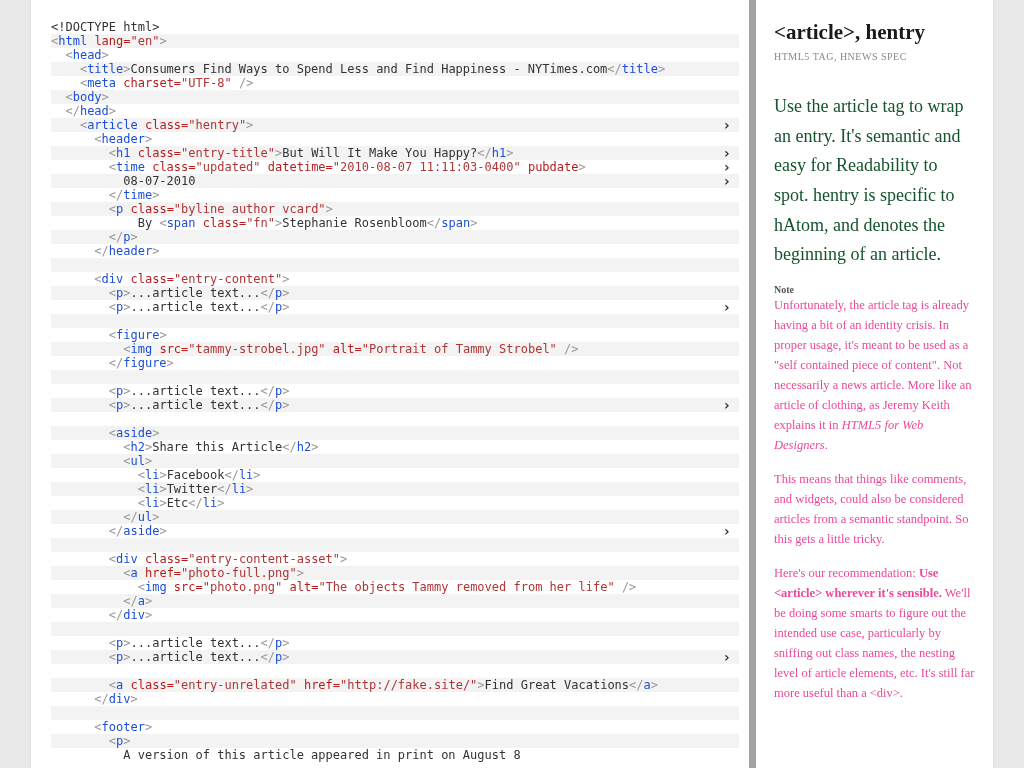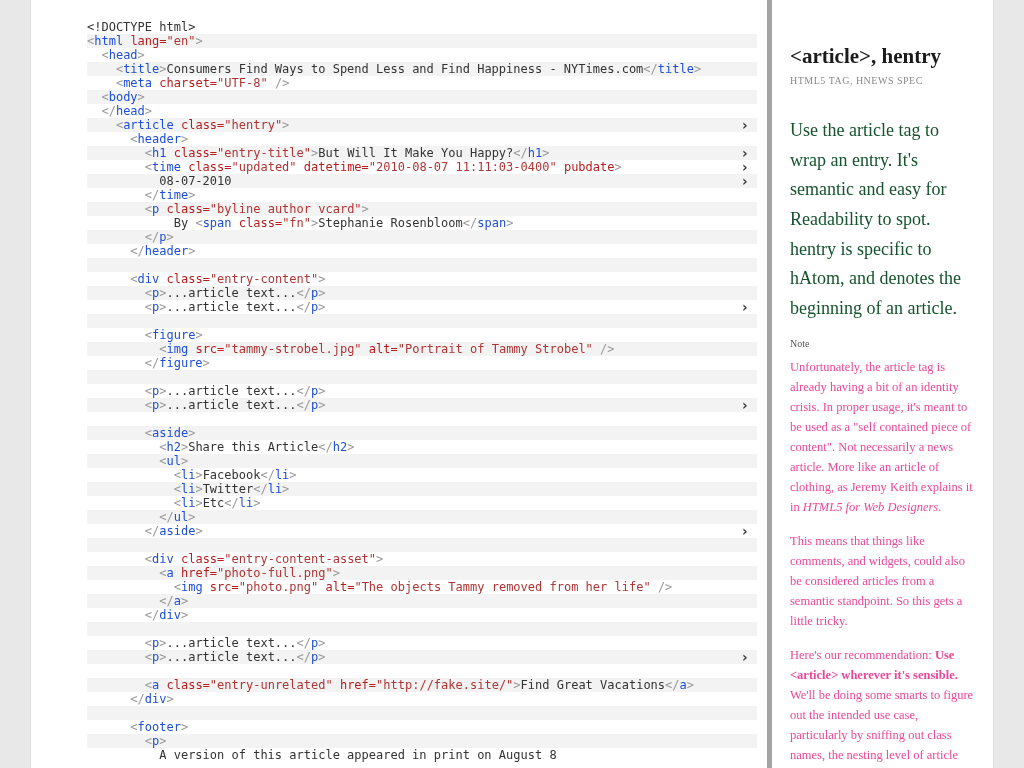--- a/index.html
+++ b/index.html
@@ -24,39 +24,38 @@
   font-family: Monaco, Consolas, monospace;
   font-size: 12px;
   line-height: 14px;
   overflow: hidden;
   position: relative;
 }
 .code-line {
   white-space: pre;
   height: 14px;
   position: relative;
-  margin-left: 36px;
 }
 .code-line:nth-child(even) { background: #f3f3f3; }
 .tag { color: #1d4ed8; }
 .attr { color: #b91c1c; }
 .str { color: #b03535; }
 .txt { color: #333; }
 .angle { color: #999; }
 .arrow {
   position: absolute;
   right: 8px;
   color: #333;
   font-weight: bold;
   font-size: 14px;
 }
 .sidebar {
-  width: 226px;
-  padding: 44px 18px 20px 18px;
-  border-left: 5px solid #a3a3a3;
+  width: 244px;
+  padding: 20px 18px 20px 18px;
+  border-left: 7px solid #a3a3a3;
 }
 .sidebar h1 {
   font-family: Georgia, serif;
   font-size: 21px;
   font-weight: bold;
   color: #1a1a1a;
   margin-bottom: 6px;
 }
 .sidebar .meta {
   font-size: 10px;
@@ -65,23 +64,23 @@
   margin-bottom: 30px;
 }
 .sidebar p {
   font-size: 18px;
   line-height: 1.65;
   color: #14532d;
   margin-bottom: 14px;
 }
 .sidebar .note-label {
   font-size: 10px;
-  font-weight: normal;
+  font-weight: bold;
   color: #555;
-  margin-bottom: 8px;
+  margin-bottom: 0;
 }
 .sidebar .note {
   font-size: 12.5px;
   line-height: 1.6;
   color: #ec4899;
 }
 .sidebar em { font-style: italic; }
 .sidebar strong { font-weight: bold; }
 </style>
 </head>

